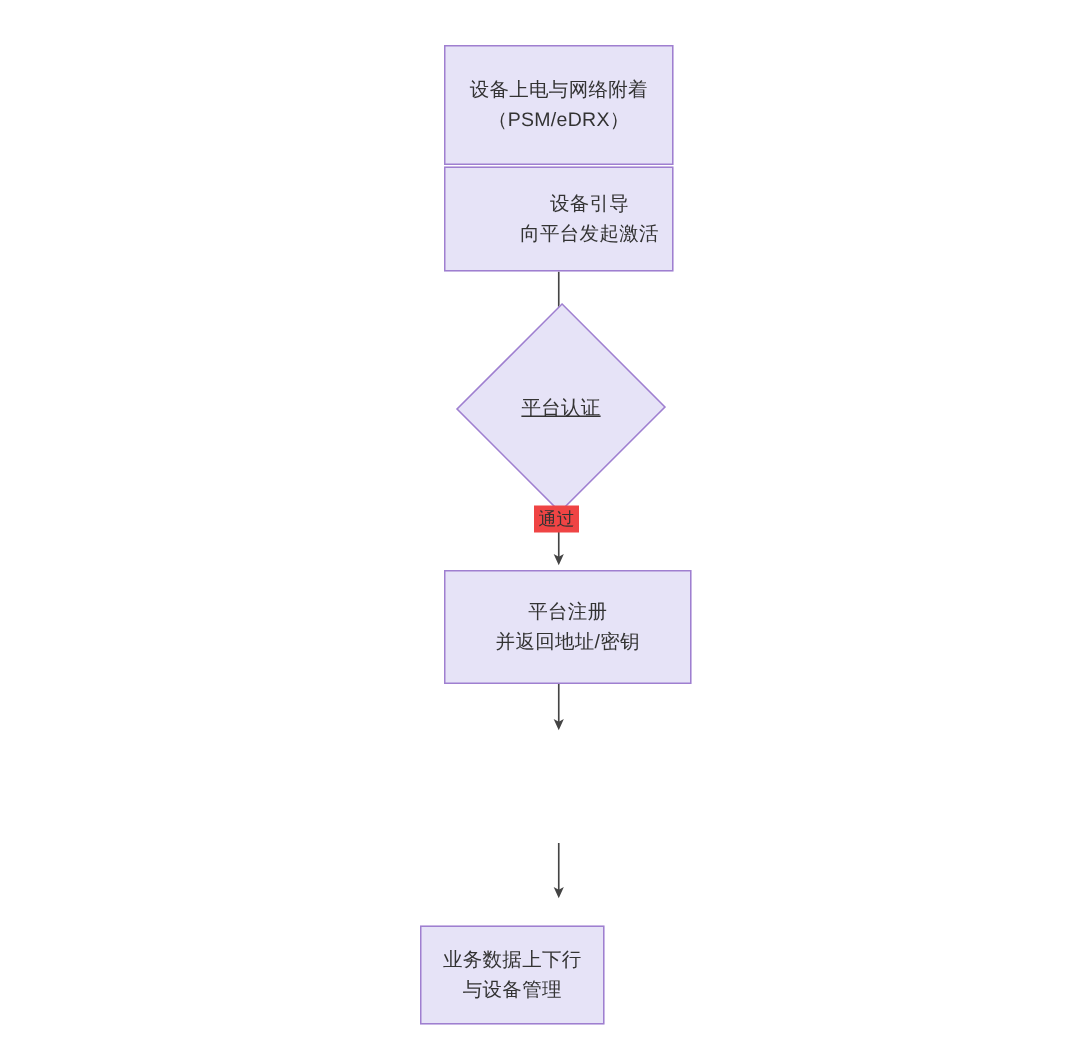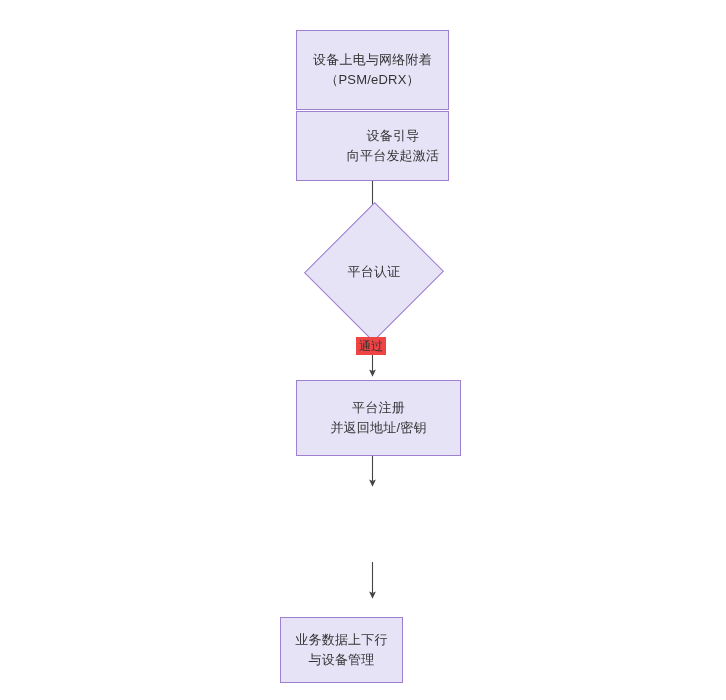--- a/index.html
+++ b/index.html
@@ -80,20 +80,21 @@
     width: 100%;
     height: 100%;
     background: #e6e3f7;
     border: 1px solid #9f7fd0;
     transform: rotate(45deg);
     box-sizing: border-box;
   }
   .decision .node-label {
     position: relative;
     z-index: 2;
+    text-decoration: underline;
   }
 
   
   .edge-label {
     position: absolute;
     background: #ef4444;
     color: #333333;
     font-size: 12px;
     line-height: 16px;
     padding: 1px 3px;

